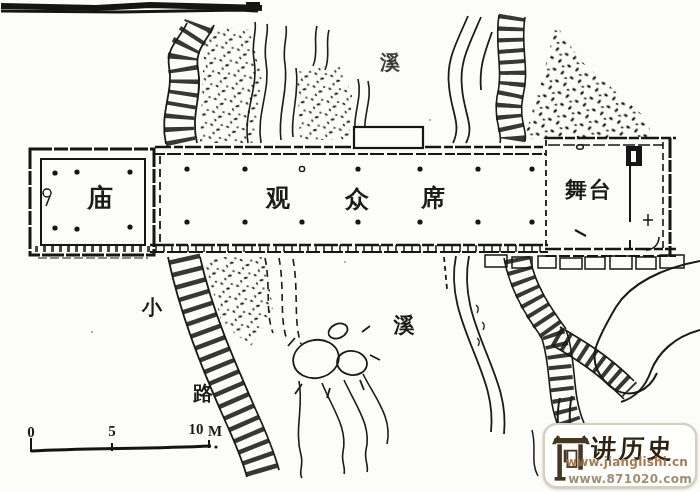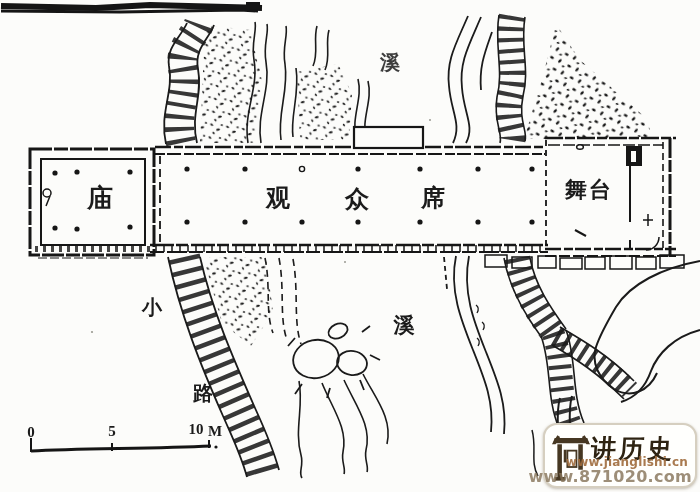--- a/index.html
+++ b/index.html
@@ -13,21 +13,21 @@
   
   .watermark{position:absolute;left:543px;top:423px;width:154px;height:65px;
      background:#fffffd;border:2px solid #d6cfc0;border-radius:14px;
      box-shadow:0 1px 3px rgba(90,70,40,.35);box-sizing:border-box;}
   .wm-gate{position:absolute;left:6px;top:6px;}
   .wm-title{position:absolute;left:46px;top:7px;width:104px;
      font-family:"DejaVu Serif","Liberation Serif",serif;font-weight:700;
      font-size:25px;letter-spacing:3px;color:#2e2312;transform:skewX(-4deg);}
   .wm-url1{position:absolute;right:7px;bottom:17px;font-size:12px;font-weight:600;
      color:#a06c3d;opacity:.9;letter-spacing:.2px;}
-  .wm-url2{position:absolute;right:3px;bottom:0px;font-size:16px;font-weight:700;
+  .wm-url2{position:absolute;right:3px;bottom:0px;font-size:12px;font-weight:700;
      color:#857257;opacity:.8;letter-spacing:.3px;}
 </style>
 </head>
 <body>
 
 <div class="page">
 
 <svg class="plan-svg" width="700" height="492" viewBox="0 0 700 492">
   <defs>
     <pattern id="stip" width="16" height="13" patternUnits="userSpaceOnUse" patternTransform="rotate(8)">

